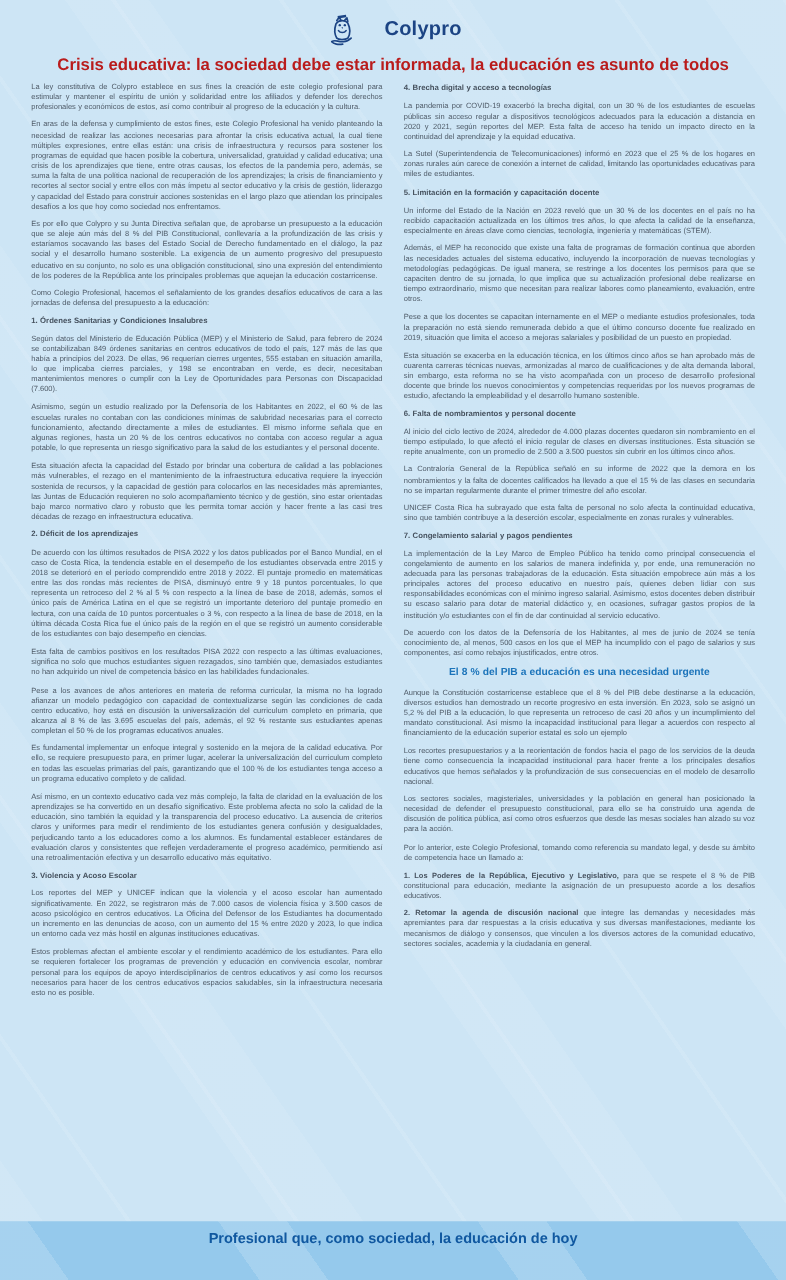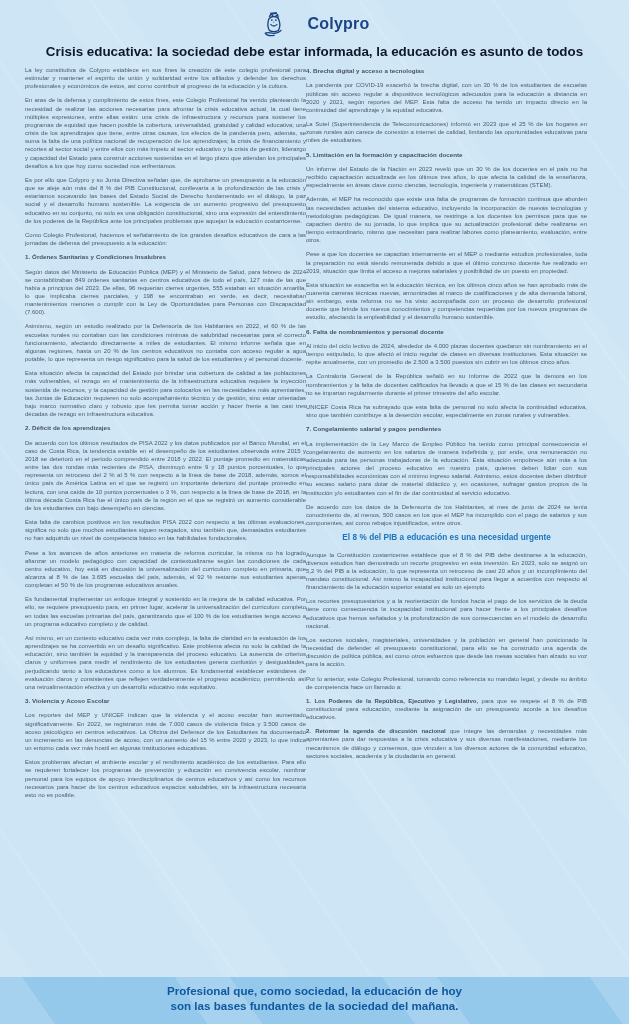--- a/index.html
+++ b/index.html
@@ -15,25 +15,25 @@
   .page { width: 629px; height: 1024px; display: flex; flex-direction: column; }
   .content { flex: 1 1 auto; padding: 7px 25px 0 25px; overflow: hidden; }
 
   .logo-row { display: flex; justify-content: center; align-items: center; gap: 21px; height: 34px; }
   .logo-text { font-size: 16px; font-weight: bold; color: #1c4484; letter-spacing: 0.2px; }
 
   .doc-title {
     text-align: center;
     font-size: 13.4px;
     font-weight: bold;
-    color: #0f172a;
+    color: #b91c1c;
     margin: 3px 0 7px 0;
   }
 
-  .columns { display: flex; }
+  .columns { display: flex; gap: 17px; }
   .col { width: 281px; flex: 0 0 281px; }
 
   .para, .sec-h, .center-h {
     font-size: 6px;
     line-height: 1.36;
     text-align: justify;
     margin-bottom: 6px;
     word-spacing: 0.2px;
   }
   .sec-h { font-weight: bold; color: #46525f; font-size: 6.2px; margin-top: 1px; }
@@ -132,15 +132,14 @@
           <p class="para">Por lo anterior, este Colegio Profesional, tomando como referencia su mandato legal, y desde su ámbito de competencia hace un llamado a:</p>
           <p class="para"><b>1. Los Poderes de la República, Ejecutivo y Legislativo,</b> para que se respete el 8 % de PIB constitucional para educación, mediante la asignación de un presupuesto acorde a los desafíos educativos.</p>
           <p class="para"><b>2. Retomar la agenda de discusión nacional</b> que integre las demandas y necesidades más apremiantes para dar respuestas a la crisis educativa y sus diversas manifestaciones, mediante los mecanismos de diálogo y consensos, que vinculen a los diversos actores de la comunidad educativo, sectores sociales, academia y la ciudadanía en general.</p>
         </div>
     </div>
 
   </div>
 
   <div class="band">
     <div class="band-line">Profesional que, como sociedad, la educación de hoy</div>
-    <div class="band-line">son las bases fundantes de la sociedad del mañana.</div>
   </div>
 </div>
 
 </body></html>

